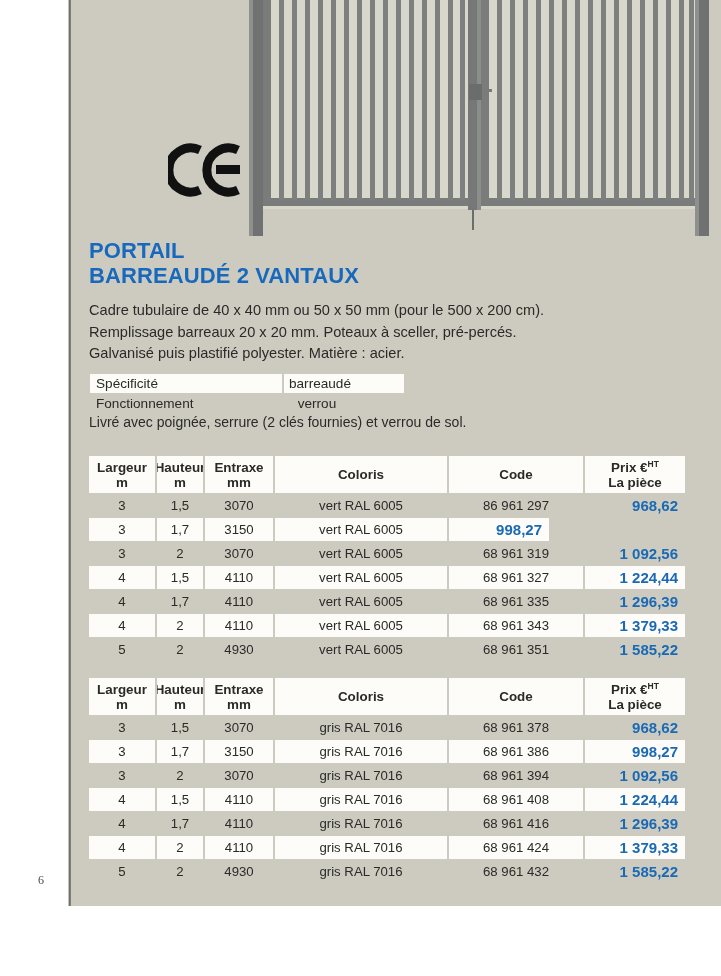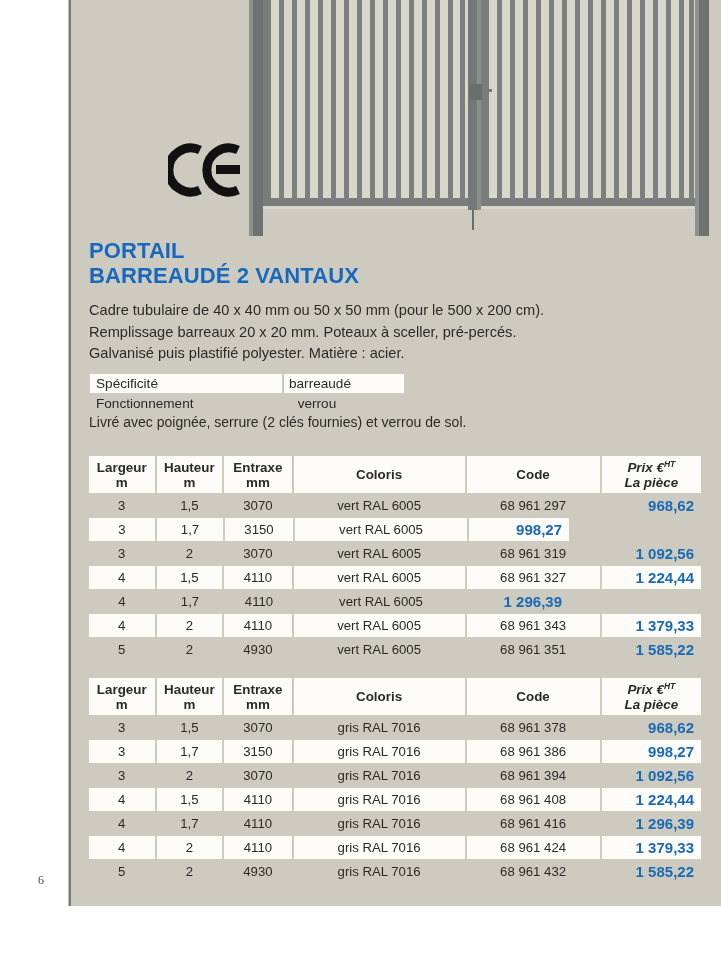--- a/index.html
+++ b/index.html
@@ -172,35 +172,35 @@
     flex-direction: column;
     justify-content: center;
     font-weight: bold;
     font-size: 13.4px;
     line-height: 15px;
   }
   .pt-row.white .pt-cell { background: #fdfcf8; }
   .pt-row.shade .pt-cell { background: transparent; }
 
   .c-largeur { width: 66px; }
-  .c-hauteur { width: 66px; }
+  .c-hauteur { width: 46px; }
   .c-entraxe { width: 68px; }
   .c-coloris { width: 172px; }
   .c-code    { width: 134px; }
   .c-prix    { width: 100px; margin-right: 0; }
 
   .pt-row .c-prix {
     justify-content: flex-end;
     padding-right: 7px;
     font-weight: bold;
     font-size: 15px;
     color: #1a69b5;
     text-align: right;
   }
-  .pt-head .c-prix { padding: 0 4px; font-style: italic; }
+  .pt-head .c-prix { padding: 0 4px; }
 
   sup.ht {
     font-size: 8.5px;
     vertical-align: super;
     line-height: 0;
   }
 </style>
 </head>
 <body>
 
@@ -329,21 +329,21 @@
       <span><span>Prix €</span><sup class="ht">HT</sup></span>
       <span>La pièce</span>
     </div>
   </div>
 
   <div class="pt-row shade">
     <div class="pt-cell c-largeur">3</div>
     <div class="pt-cell c-hauteur">1,5</div>
     <div class="pt-cell c-entraxe">3070</div>
     <div class="pt-cell c-coloris">vert RAL 6005</div>
-    <div class="pt-cell c-code">68 961 297</div>
+    <div class="pt-cell c-code">86 961 297</div>
     <div class="pt-cell c-prix">968,62</div>
   </div>
   <div class="pt-row white">
     <div class="pt-cell c-largeur">3</div>
     <div class="pt-cell c-hauteur">1,7</div>
     <div class="pt-cell c-entraxe">3150</div>
     <div class="pt-cell c-coloris">vert RAL 6005</div>
     <div class="pt-cell c-prix">998,27</div>
   </div>
   <div class="pt-row shade">
@@ -360,20 +360,21 @@
     <div class="pt-cell c-entraxe">4110</div>
     <div class="pt-cell c-coloris">vert RAL 6005</div>
     <div class="pt-cell c-code">68 961 327</div>
     <div class="pt-cell c-prix">1 224,44</div>
   </div>
   <div class="pt-row shade">
     <div class="pt-cell c-largeur">4</div>
     <div class="pt-cell c-hauteur">1,7</div>
     <div class="pt-cell c-entraxe">4110</div>
     <div class="pt-cell c-coloris">vert RAL 6005</div>
+    <div class="pt-cell c-code">68 961 335</div>
     <div class="pt-cell c-prix">1 296,39</div>
   </div>
   <div class="pt-row white">
     <div class="pt-cell c-largeur">4</div>
     <div class="pt-cell c-hauteur">2</div>
     <div class="pt-cell c-entraxe">4110</div>
     <div class="pt-cell c-coloris">vert RAL 6005</div>
     <div class="pt-cell c-code">68 961 343</div>
     <div class="pt-cell c-prix">1 379,33</div>
   </div>

